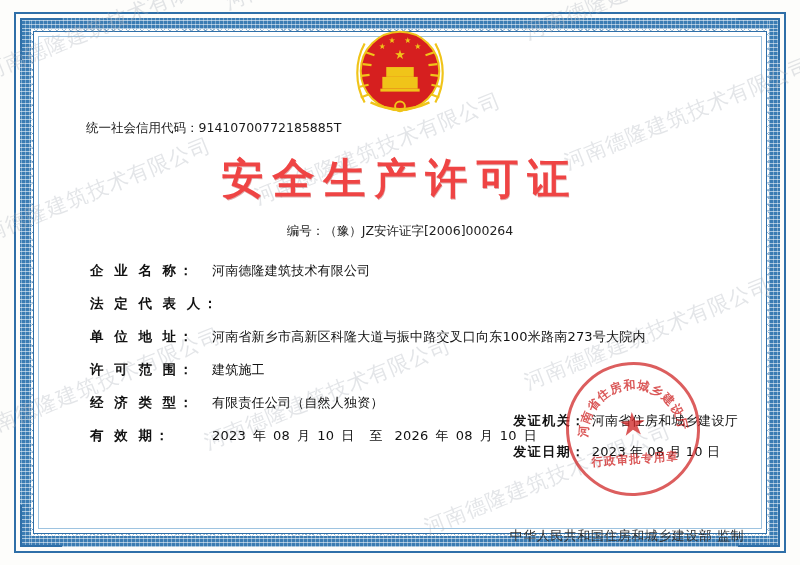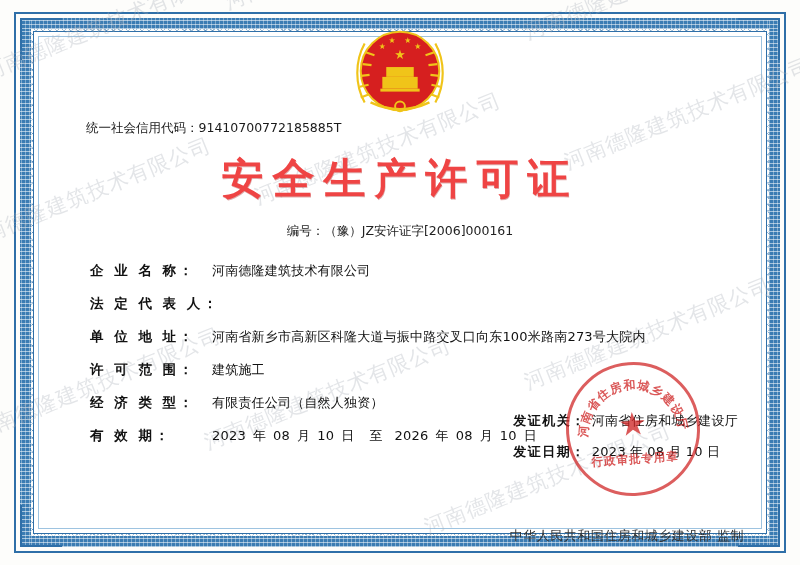--- a/index.html
+++ b/index.html
@@ -303,21 +303,21 @@
 
   <div class="content">
 
     <div class="credit-code">
       <span>统一社会信用代码：</span><span>91410700772185885T</span>
     </div>
 
     <div class="title">安全生产许可证</div>
 
     <div class="cert-no">
-      <span>编号：</span><span>（豫）JZ安许证字[2006]000161</span>
+      <span>编号：</span><span>（豫）JZ安许证字[2006]000264</span>
     </div>
 
     <div class="fields">
 
       <div class="field-row">
         <div class="field-label">企 业 名 称：</div>
         <div class="field-value">河南德隆建筑技术有限公司</div>
       </div>
 
       <div class="field-row">

